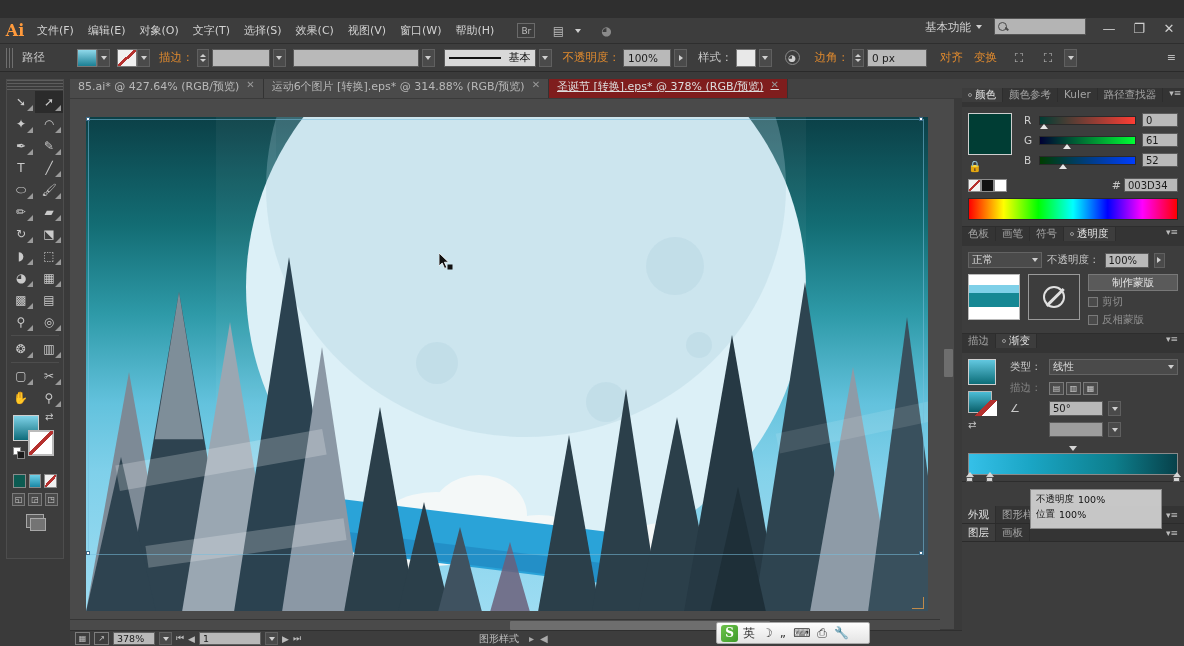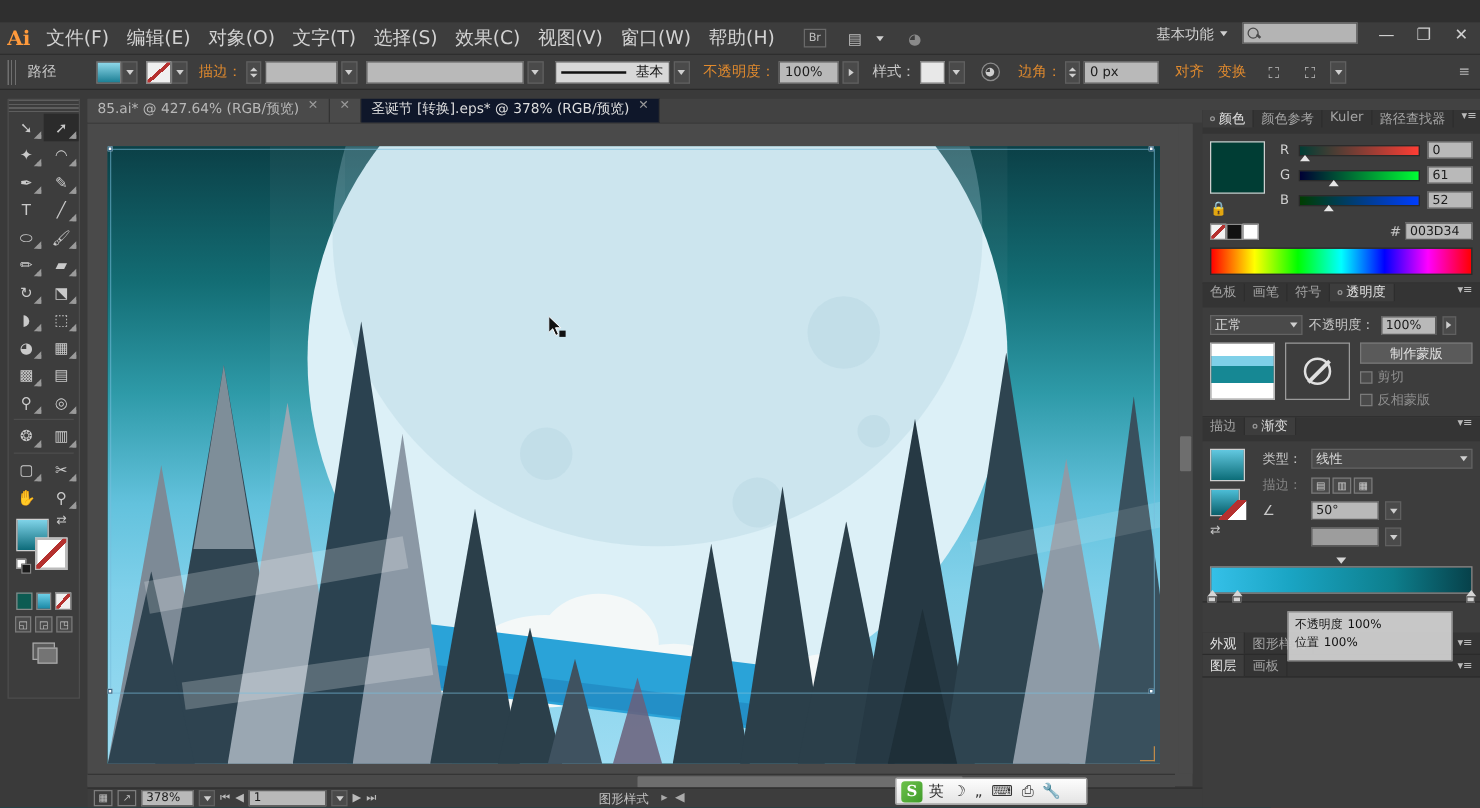--- a/index.html
+++ b/index.html
@@ -16,21 +16,21 @@
   .menubar {
     position:absolute; left:0; top:18px; width:1184px; height:26px;
     background:#3d3d3d; display:flex; align-items:center;
     border-bottom:1px solid #2e2e2e;
   }
   .ai-logo {
     width:30px; height:26px; display:flex; align-items:center; justify-content:center;
     color:#ff9a3c; font-weight:bold; font-size:16px;
     font-family:"DejaVu Serif","Liberation Serif",serif;
   }
-  .menu-item { padding:4px 7px; color:#d2d2d2; font-size:15px; white-space:nowrap; cursor:default; }
+  .menu-item { padding:4px 7px; color:#d2d2d2; font-size:11px; white-space:nowrap; cursor:default; }
   .mb-sep { width:14px; }
   .mb-icon {
     width:22px; height:18px; margin:0 2px; display:flex; align-items:center; justify-content:center;
     color:#bcbcbc; font-size:12px;
   }
   .mb-icon.boxed { border:1px solid #6a6a6a; width:18px; height:15px; font-size:9px; }
   .mb-right { margin-left:auto; display:flex; align-items:flex-start; height:26px; }
   .workspace-sel {
     display:flex; align-items:center; gap:5px; padding:2px 6px; margin-right:6px;
     color:#d2d2d2; font-size:11.5px;
@@ -83,21 +83,21 @@
   
   .doctabs {
     position:absolute; left:70px; top:79px; width:1114px; height:19px;
     background:#424242; display:flex; align-items:stretch;
   }
   .dtab {
     display:flex; align-items:flex-start; gap:7px; padding:0 8px;
     background:#4a4a4a; border-right:1px solid #333; color:#b8b8b8; font-size:11px;
     white-space:nowrap;
   }
-  .dtab.active { background:#0f172a; color:#dedede; }
+  .dtab.active { background:#7f1d1d; color:#dedede;text-decoration:underline; }
   .dtab .x { font-size:10px; color:#999; }
 
   
   .toolbar {
     position:absolute; left:6px; top:79px; width:58px; height:480px;
     background:#3d3d3d; border:1px solid #4d4d4d;
   }
   .tb-grip { height:11px; background:repeating-linear-gradient(to bottom,#5e5e5e 0 1px,transparent 1px 3px); }
   .tb-grid { display:grid; grid-template-columns:1fr 1fr; }
   .tool {
@@ -380,20 +380,21 @@
 
     <div style="margin-left:auto;margin-right:8px;color:#bbb;font-size:11px">≡</div>
   </div>
 
   <div class="doctabs">
     <div class="dtab">
       <span>85.ai* @ 427.64% (RGB/预览)</span>
       <span class="x">✕</span>
     </div>
     <div class="dtab">
+      <span>运动6个图片 [转换].eps* @ 314.88% (RGB/预览)</span>
       <span class="x">✕</span>
     </div>
     <div class="dtab active">
       <span>圣诞节 [转换].eps* @ 378% (RGB/预览)</span>
       <span class="x">✕</span>
     </div>
   </div>
 
   <div class="toolbar">
     <div class="tb-grip"></div>

